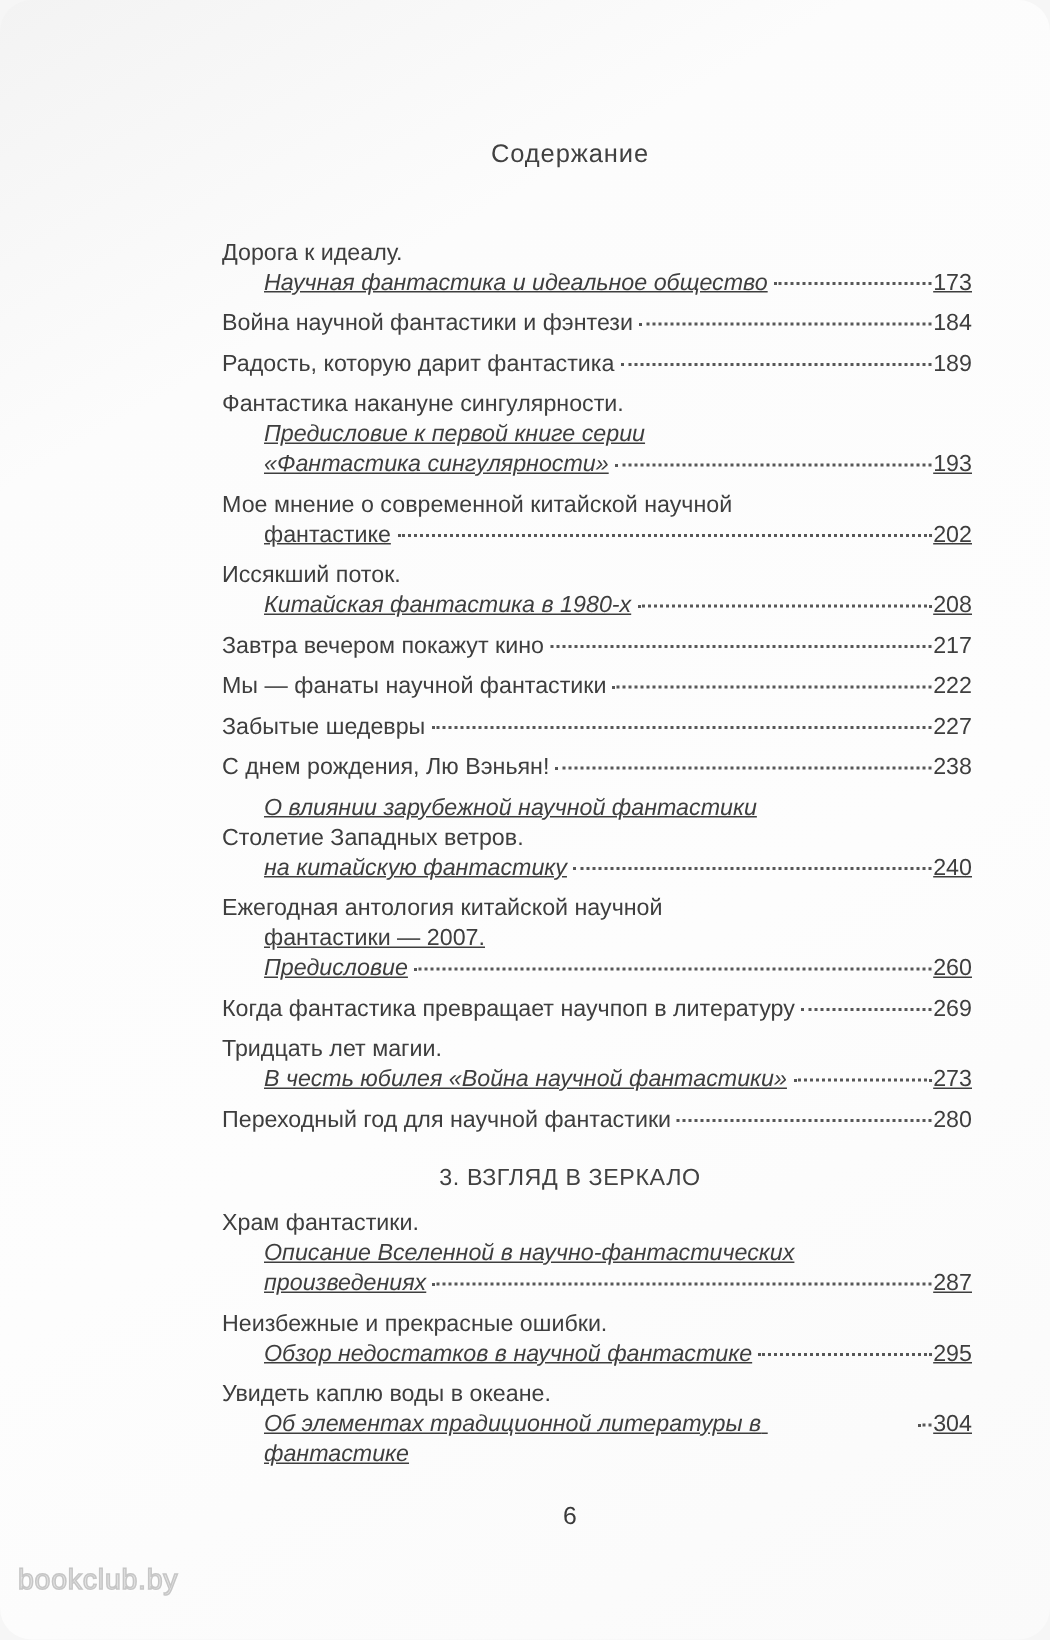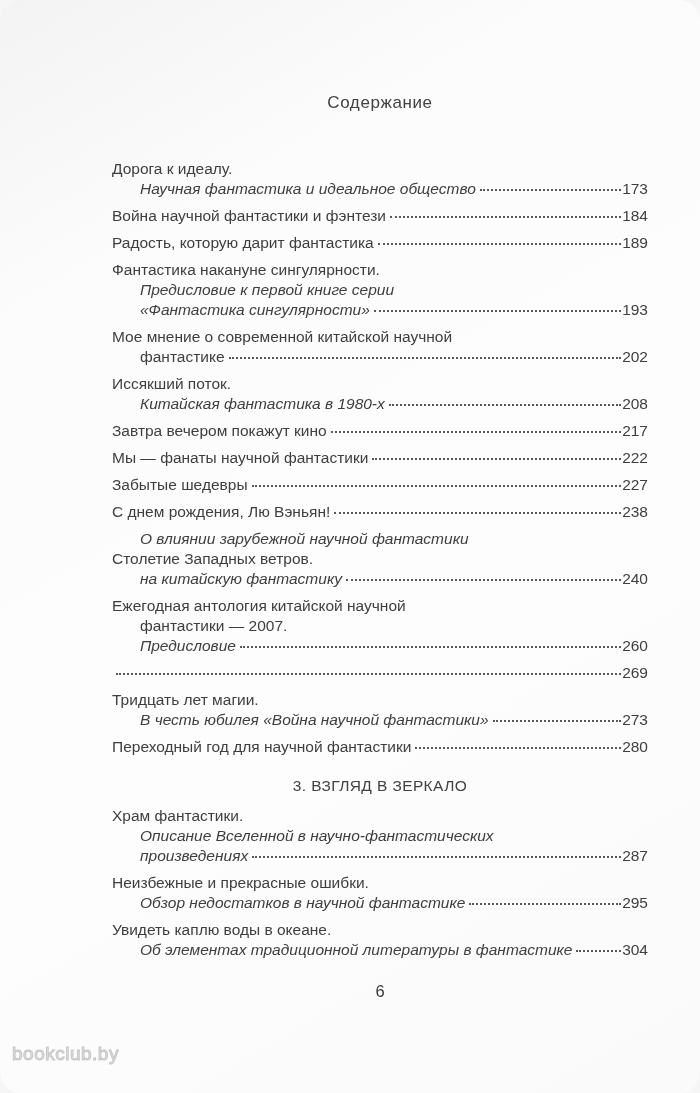--- a/index.html
+++ b/index.html
@@ -21,23 +21,23 @@
   .heading {
     font-size: 17px; font-weight: 400;
     text-align: center; letter-spacing: .6px;
     margin: 0 0 46px 0; color: #414141;
   }
   .entry { margin-bottom: 7px; }
   .line {
     display: flex; align-items: baseline;
     font-size: 15.5px; line-height: 20px;
   }
-  .line.indent { padding-left: 28px; }
+  .line.indent { padding-left: 28px; text-decoration: underline; }
   .line.italic .t { font-style: italic; }
-  .t { white-space: pre-wrap; }
+  .t { white-space: pre-wrap; margin-left: 36px; }
   .leader { flex: 1 1 auto; position: relative; min-width: 14px; }
   .leader::after {
     content: "";
     position: absolute; left: 4px; right: 1px; bottom: 3px;
     border-bottom: 2px dotted #575757;
   }
   .num { flex: 0 0 auto; color: #3e3e3e; }
   .section-header {
     text-align: center; font-size: 15.5px; font-weight: 400;
     letter-spacing: .4px; margin: 20px 0 11px 0; color: #414141;
@@ -164,20 +164,21 @@
           <span class="t">фантастики — 2007.</span>
         </div>
         <div class="line indent italic">
           <span class="t">Предисловие</span>
           <span class="leader"></span>
           <span class="num">260</span>
         </div>
       </div>
       <div class="entry">
         <div class="line">
+          <span class="t">Когда фантастика превращает научпоп в литературу</span>
           <span class="leader"></span>
           <span class="num">269</span>
         </div>
       </div>
       <div class="entry">
         <div class="line">
           <span class="t">Тридцать лет магии.</span>
         </div>
         <div class="line indent italic">
           <span class="t">В честь юбилея «Война научной фантастики»</span>

